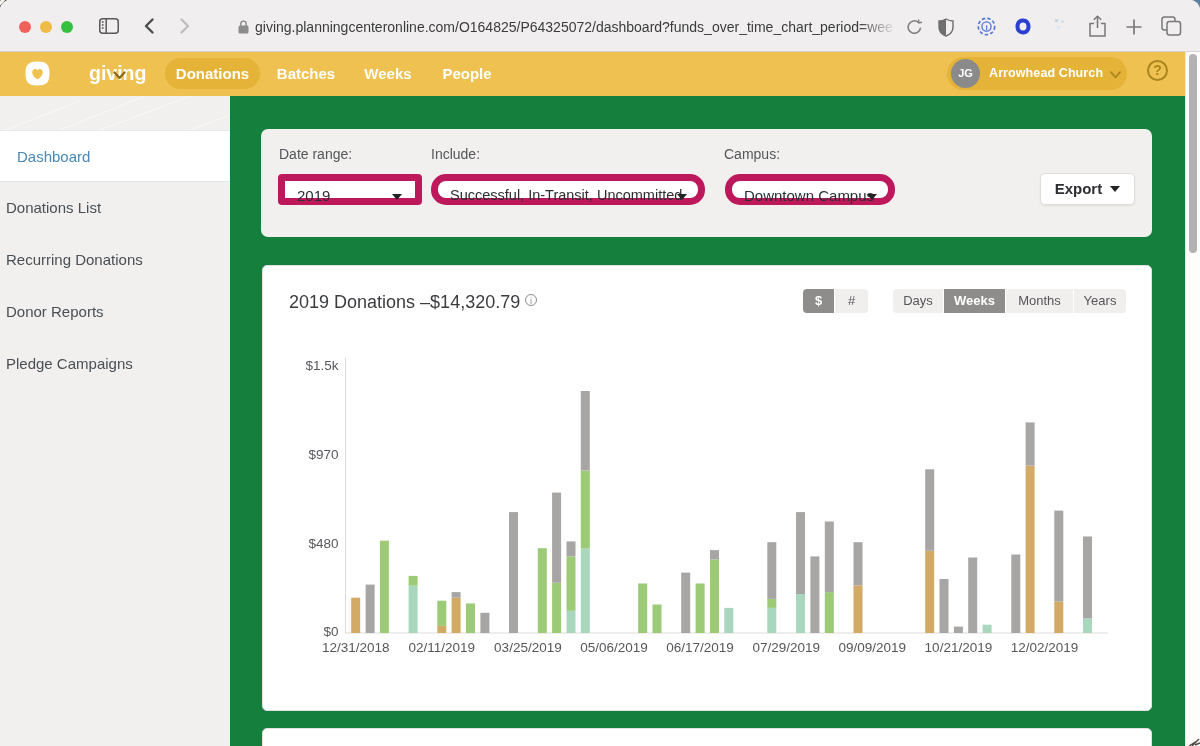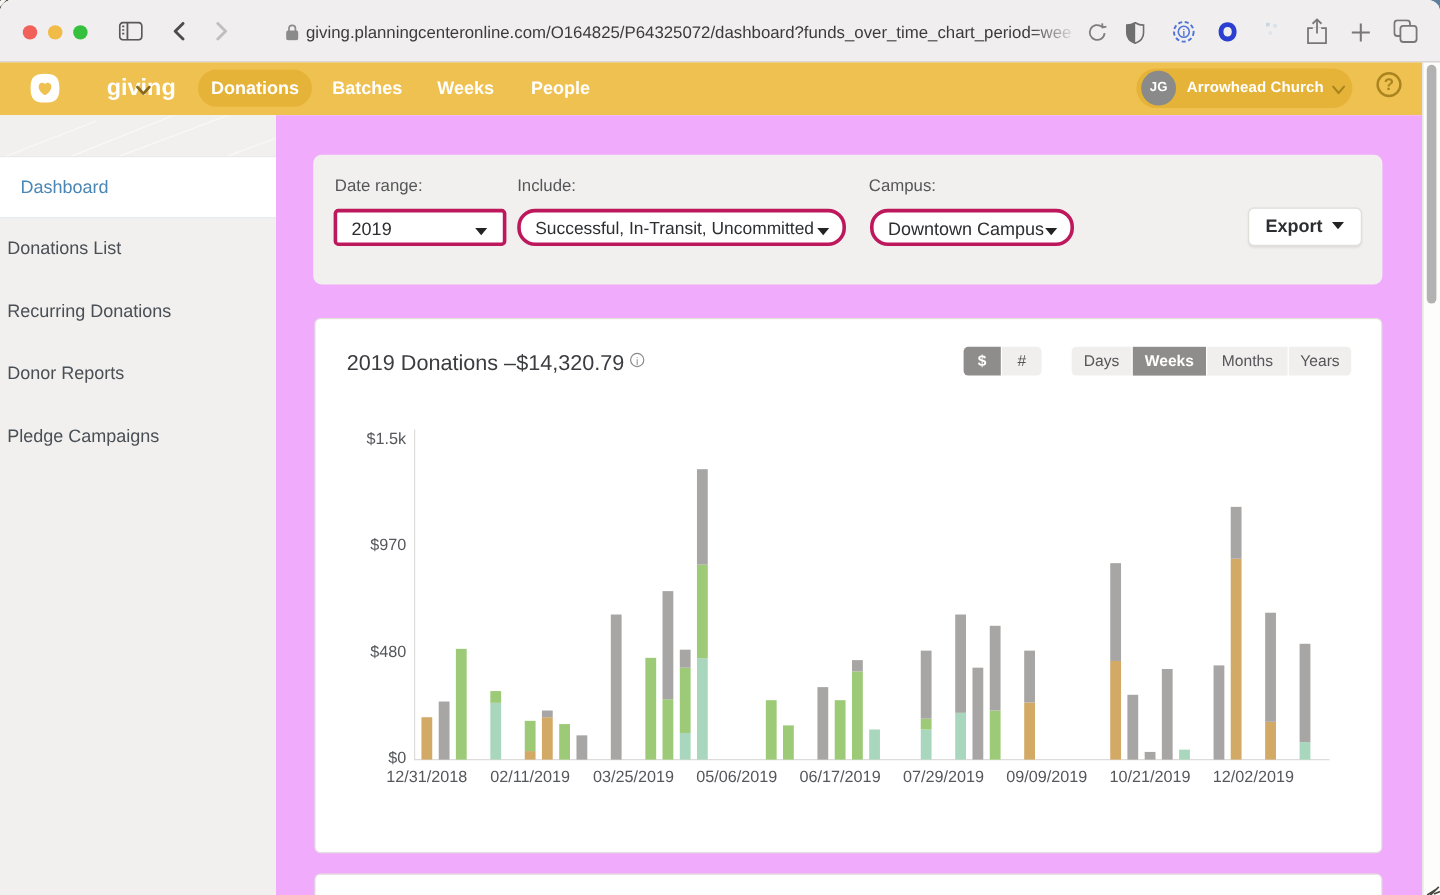--- a/index.html
+++ b/index.html
@@ -21,24 +21,24 @@
 #nav .pill { position:absolute; top:6px; height:31px; border-radius:16px; background:#e5b338; }
 .navitem { position:absolute; top:0; height:44px; line-height:44px; color:#fff; font-size:15px; font-weight:700; text-align:center; }
 #givingtxt { position:absolute; left:57px; top:0; height:44px; line-height:42px; color:#fff; font-size:19.5px; font-weight:700;margin-left:32px; }
 
 
 #sidebar { position:absolute; left:0; top:96px; width:230px; height:650px; background:#f1f0ee; overflow:hidden; }
 .sbitem { position:absolute; left:0; width:230px; height:52px; line-height:52px; padding-left:6px; font-size:15px; color:#4a4f55; }
 #sbactive { position:absolute; left:0; top:34px; width:230px; height:52px; background:#fff; border-top:1px solid #eceae8; border-bottom:1px solid #dfe8eb; line-height:52px; padding-left:17px; font-size:15px; color:#4a87b5; }
 
 
-#main { position:absolute; left:230px; top:96px; width:956px; height:650px; background:#f0abfc; }
+#main { position:absolute; left:230px; top:96px; width:956px; height:650px; background:#15803d; }
 #filters { position:absolute; left:31px; top:33px; width:891px; height:108px; background:#f1f0ee; border-radius:7px; }
 .flabel { position:absolute; top:17px; font-size:14px; color:#55565a; }
-.fselect { position:absolute; top:45px; height:31px; background:#fff; border:3px solid #be185d; border-radius:4px; font-size:15px; color:#2d2e31; line-height:29px; padding-left:12px; }
+.fselect { position:absolute; top:45px; height:31px; background:#fff; border:7px solid #be185d; border-radius:4px; font-size:15px; color:#2d2e31; line-height:29px; padding-left:12px; }
 .fcaret { position:absolute; top:13px; width:0; height:0; border-left:5px solid transparent; border-right:5px solid transparent; border-top:6px solid #232323; }
 #exportbtn { position:absolute; left:779px; top:44px; width:95px; height:32px; background:#fff; border:1px solid #e0ded9; border-radius:5px; box-shadow:0 1px 2px rgba(0,0,0,0.08); font-size:15px; font-weight:700; color:#2d2e31; line-height:30px; text-align:center; }
 
 #card { position:absolute; left:32px; top:169px; width:890px; height:446px; background:#fff; border:1px solid #e3e1de; border-radius:5px; }
 #card2 { position:absolute; left:32px; top:632px; width:890px; height:40px; background:#fff; border:1px solid #e3e1de; border-radius:5px; }
 #ctitle { position:absolute; left:26px; top:26px; font-size:18px; color:#3b3c3f; }
 #infoi { position:absolute; left:262px; top:28px; width:12px; height:12px; border:1px solid #8b8b8b; border-radius:50%; color:#8b8b8b; font-size:9px; line-height:12px; text-align:center; }
 .seg { position:absolute; top:23px; height:24px; font-size:13px; color:#56565a; }
 .segbtn { float:left; height:24px; line-height:24px; text-align:center; background:#f0efed; margin-right:1px; }
 .segon { background:#8e8d8b; color:#fff; font-weight:700; }

